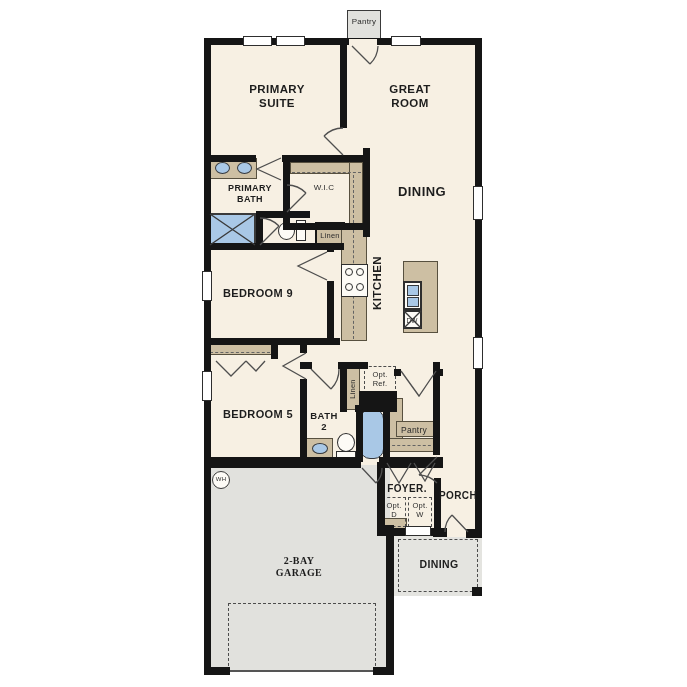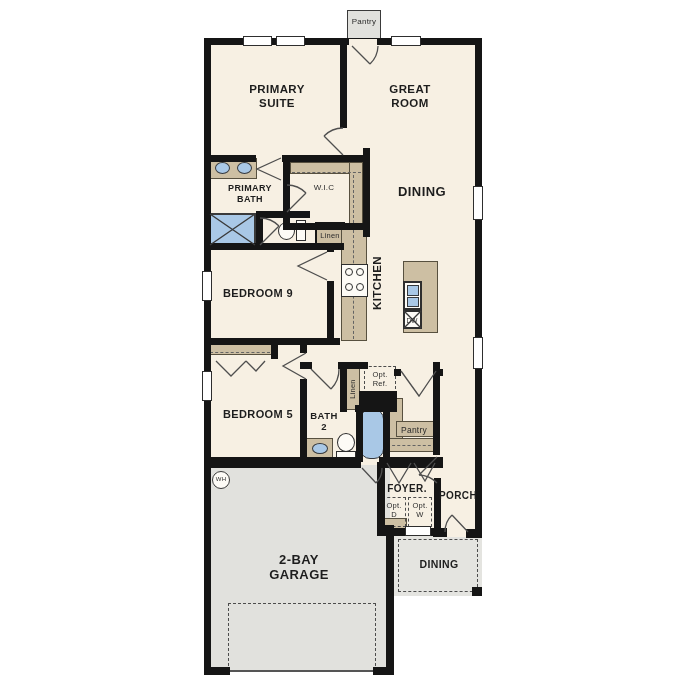--- a/index.html
+++ b/index.html
@@ -173,19 +173,19 @@
   <div class="abs lbl sm" style="left:380px;top:380px;font-size:7.5px;">Opt.
 Ref.</div>
   <div class="abs lbl sm" style="left:414px;top:430px;font-size:8.5px;">Pantry</div>
   <div class="abs lbl" style="left:407px;top:489px;font-size:10px;">FOYER.</div>
   <div class="abs lbl sm" style="left:394px;top:511px;font-size:7.5px;">Opt.
 D</div>
   <div class="abs lbl sm" style="left:420px;top:511px;font-size:7.5px;">Opt.
 W</div>
   <div class="abs lbl" style="left:458px;top:496px;font-size:10px;">PORCH</div>
   <div class="abs lbl" style="left:439px;top:564px;font-size:10.5px;">DINING</div>
-  <div class="abs lbl" style="left:299px;top:567px;font-size:13px;">2-BAY
+  <div class="abs lbl" style="left:299px;top:567px;font-size:10px;font-family:Liberation Serif, serif;">2-BAY
 GARAGE</div>
   <div class="abs lbl sm" style="left:364px;top:22px;font-size:8px;">Pantry</div>
   <div class="abs lbl sm" style="left:221px;top:480px;font-size:6px;">WH</div>
   <div class="abs lbl sm" style="left:412px;top:321px;font-size:6.5px;">DW</div>
 
 </div>
 
 </body></html>

